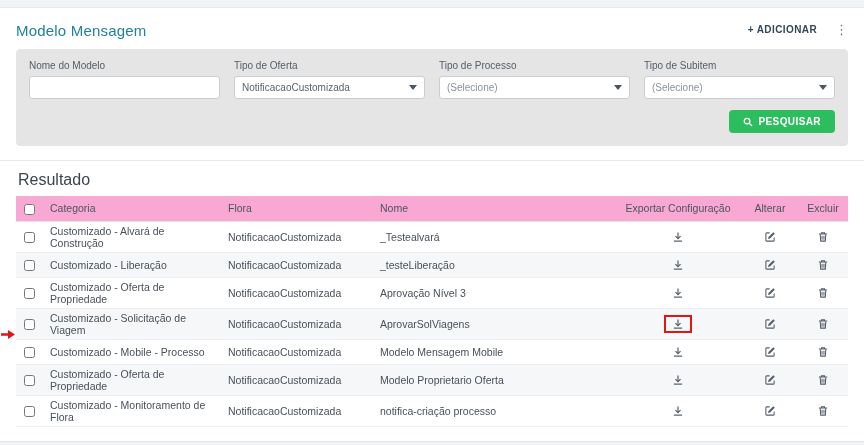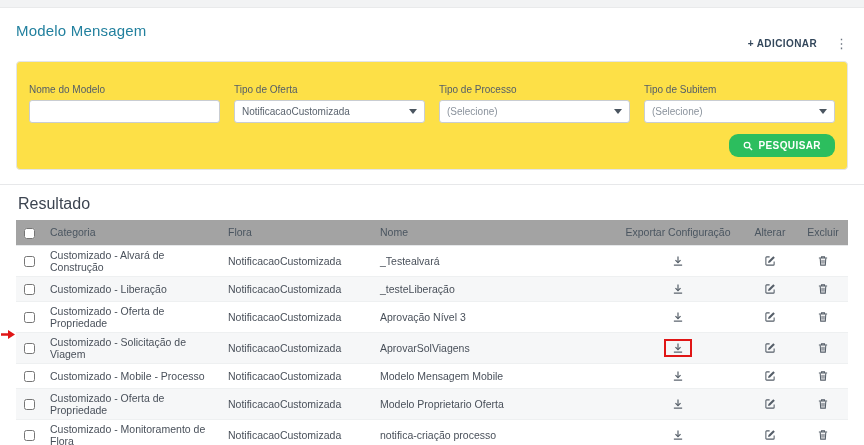--- a/index.html
+++ b/index.html
@@ -20,36 +20,36 @@
     min-height:412px;
   }
   
   .page-header {
     display:flex; align-items:flex-start; justify-content:space-between;
     padding:14px 14px 6px 16px;
   }
   .page-title {
     color:#22809e; font-size:15px; font-weight:400; letter-spacing:.2px;
   }
-  .header-actions { display:flex; align-items:center; gap:12px; margin-top:14px; }
+  .header-actions { display:flex; align-items:center; gap:12px; margin-top:0; }
   .add-btn {
     background:none; border:none; cursor:pointer;
     color:#33475b; font-weight:700; font-size:10px; letter-spacing:.4px;
     font-family:inherit; padding:2px 4px;
   }
   .more-btn {
     background:none; border:none; cursor:pointer; color:#6b7480;
     font-size:13px; line-height:10px; padding:0 2px;
   }
   
   .filter-box {
     margin:4px 16px 0 16px;
     border:1px solid #e3e5e7; border-radius:4px;
-    padding:22px 12px 12px 12px;
-    background:#fde047;
+    padding:10px 12px 12px 12px;
+    background:#e5e5e5;
   }
   .filter-row { display:flex; gap:14px; }
   .field { flex:1; min-width:0; }
   .field label { display:block; font-size:10px; color:#535d68; margin-bottom:5px; }
   .text-input {
     width:100%; height:23px; border:1px solid #c9cdd2; border-radius:3px;
     padding:0 6px; font-size:10px; font-family:inherit; color:#49505a; background:#fff;
   }
   .select {
     width:100%; height:23px; border:1px solid #c9cdd2; border-radius:3px;
@@ -57,32 +57,32 @@
     padding:0 7px; cursor:pointer;
   }
   .select .sel-text { font-size:10px; color:#5a636e; white-space:nowrap; overflow:hidden; }
   .select.placeholder .sel-text { color:#8a929c; }
   .caret {
     width:0; height:0; border-left:4px solid transparent; border-right:4px solid transparent;
     border-top:5px solid #4a5560; flex:none; margin-left:6px;
   }
   .filter-actions { display:flex; justify-content:flex-end; margin-top:11px; }
   .search-btn {
-    background:#2cbe5e; border:none; border-radius:9px; cursor:pointer;
+    background:#2cbe5e; border:none; border-radius:4px; cursor:pointer;
     color:#fff; font-weight:700; font-size:10px; letter-spacing:.4px;
     font-family:inherit; padding:6px 14px;
     display:flex; align-items:center; gap:5px;
   }
   
   .section-divider { border:none; border-top:1px solid #e7e8ea; margin:14px 0 0 0; }
   
   .results { padding:10px 16px 0 16px; }
   .results-title { font-size:16px; color:#3c4450; margin:0 0 7px 2px; font-weight:400; }
   table { width:100%; border-collapse:collapse; table-layout:fixed; }
-  thead tr { background:#a3a3a3; }
+  thead tr { background:#f9a8d4; }
   th {
     text-align:left; font-weight:400; color:#4a5560; font-size:10.5px;
     padding:6px 8px; border-bottom:1px solid #e6e8ea; white-space:nowrap;
     overflow:hidden;
   }
   td {
     padding:3px 8px; font-size:10.5px; color:#49505a;
     border-bottom:1px solid #eef0f1; overflow:hidden;
   }
   tbody tr:nth-child(even) { background:#f6f7f8; }

